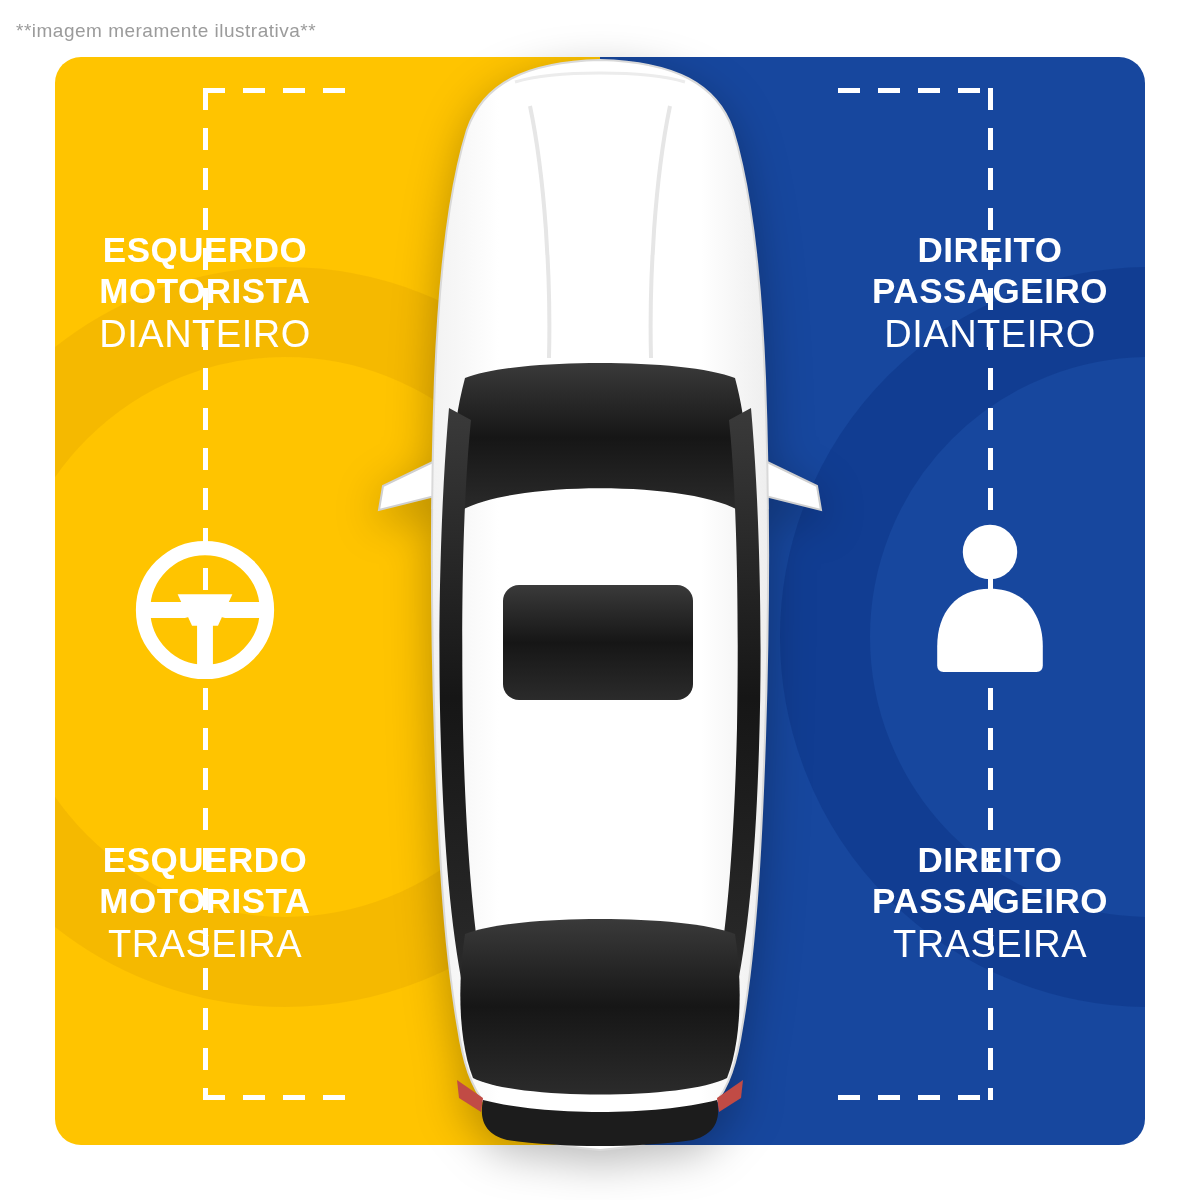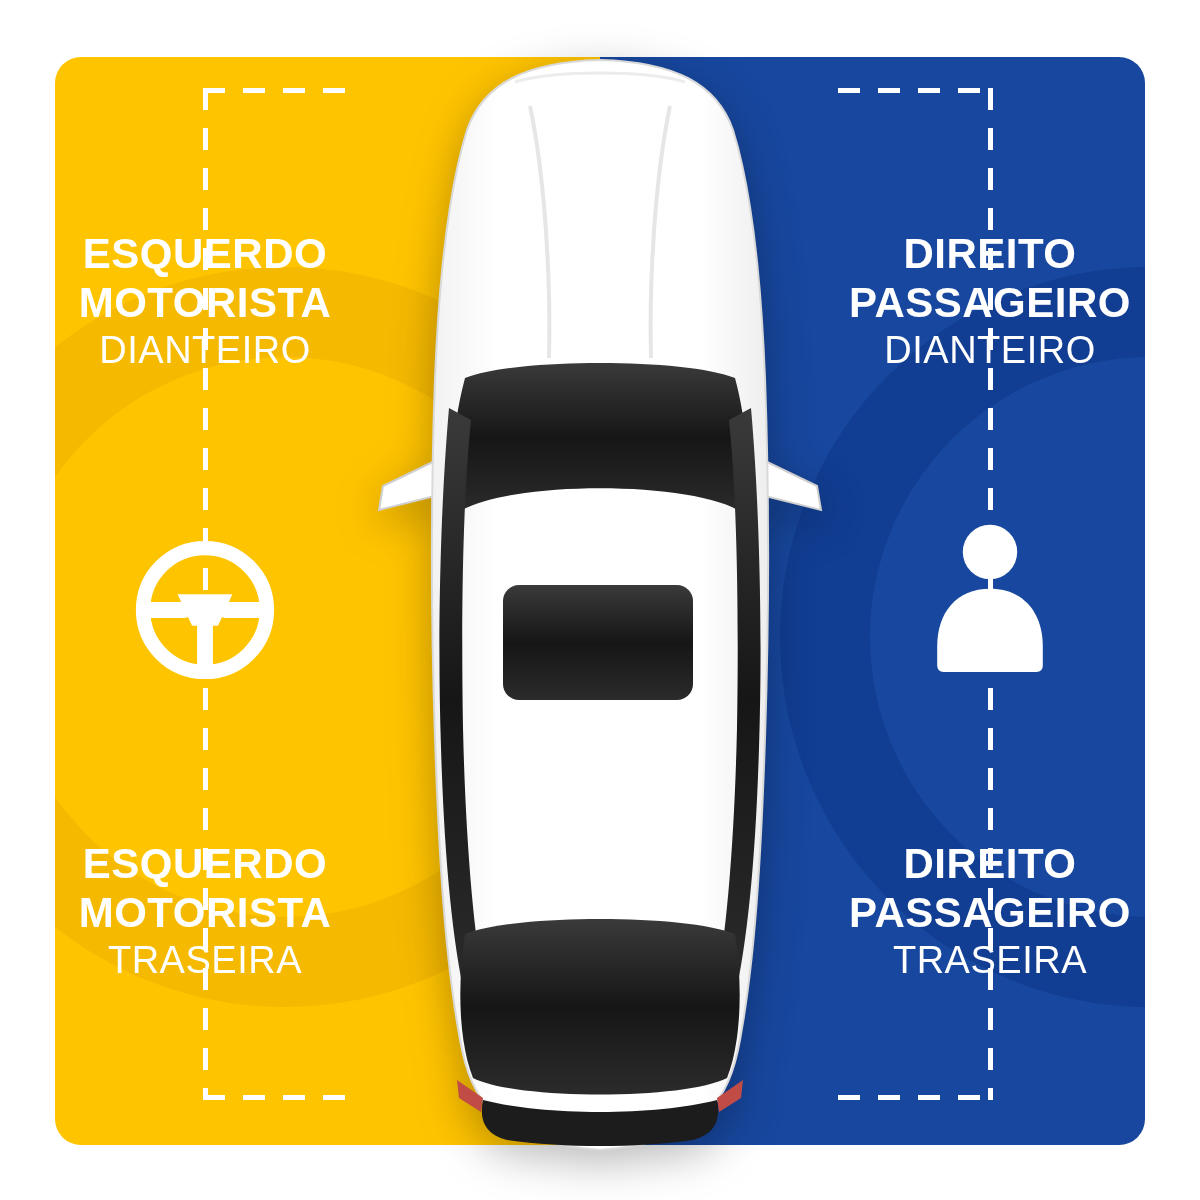--- a/index.html
+++ b/index.html
@@ -16,32 +16,33 @@
   .panel-left{left:55px;background:#FFC400;border-radius:26px 0 0 26px;}
   .panel-right{left:600px;background:#17479E;border-radius:0 26px 26px 0;}
   .ring{position:absolute;border-radius:50%;width:560px;height:560px;}
   .ring-y{left:-140px;top:210px;border:90px solid rgba(232,172,0,.45);}
   .ring-b{left:180px;top:210px;border:90px solid rgba(9,47,128,.40);}
   
   .dash-v{position:absolute;width:5px;background:repeating-linear-gradient(to bottom,#fff 0 22px,transparent 22px 40px);}
   .dash-h{position:absolute;height:5px;background:repeating-linear-gradient(to right,#fff 0 22px,transparent 22px 40px);}
   
   .label{position:absolute;width:330px;text-align:center;color:#ffffff;}
-  .label .l1,.label .l2{font-size:42px;font-weight:700;line-height:1.16;letter-spacing:.5px;}
+  .label .l1,.label .l2{font-size:35px;font-weight:700;line-height:1.16;letter-spacing:.5px;}
   .label .l3{font-size:38px;font-weight:400;line-height:1.25;letter-spacing:.5px;}
   
   .icon-box{position:absolute;}
   
   .car{position:absolute;left:365px;top:48px;filter:drop-shadow(0 12px 22px rgba(0,0,0,.28));}
 </style>
 </head>
 <body>
 
 <div class="stage">
 
+  <div class="caption">**imagem meramente ilustrativa**</div>
 
   <div class="panel panel-left">
     <div class="ring ring-y"></div>
   </div>
   <div class="panel panel-right">
     <div class="ring ring-b"></div>
   </div>
 
   <div class="dash-h" style="left:203px;top:88px;width:150px;"></div>
   <div class="dash-v" style="left:203px;top:88px;height:1012px;"></div>

